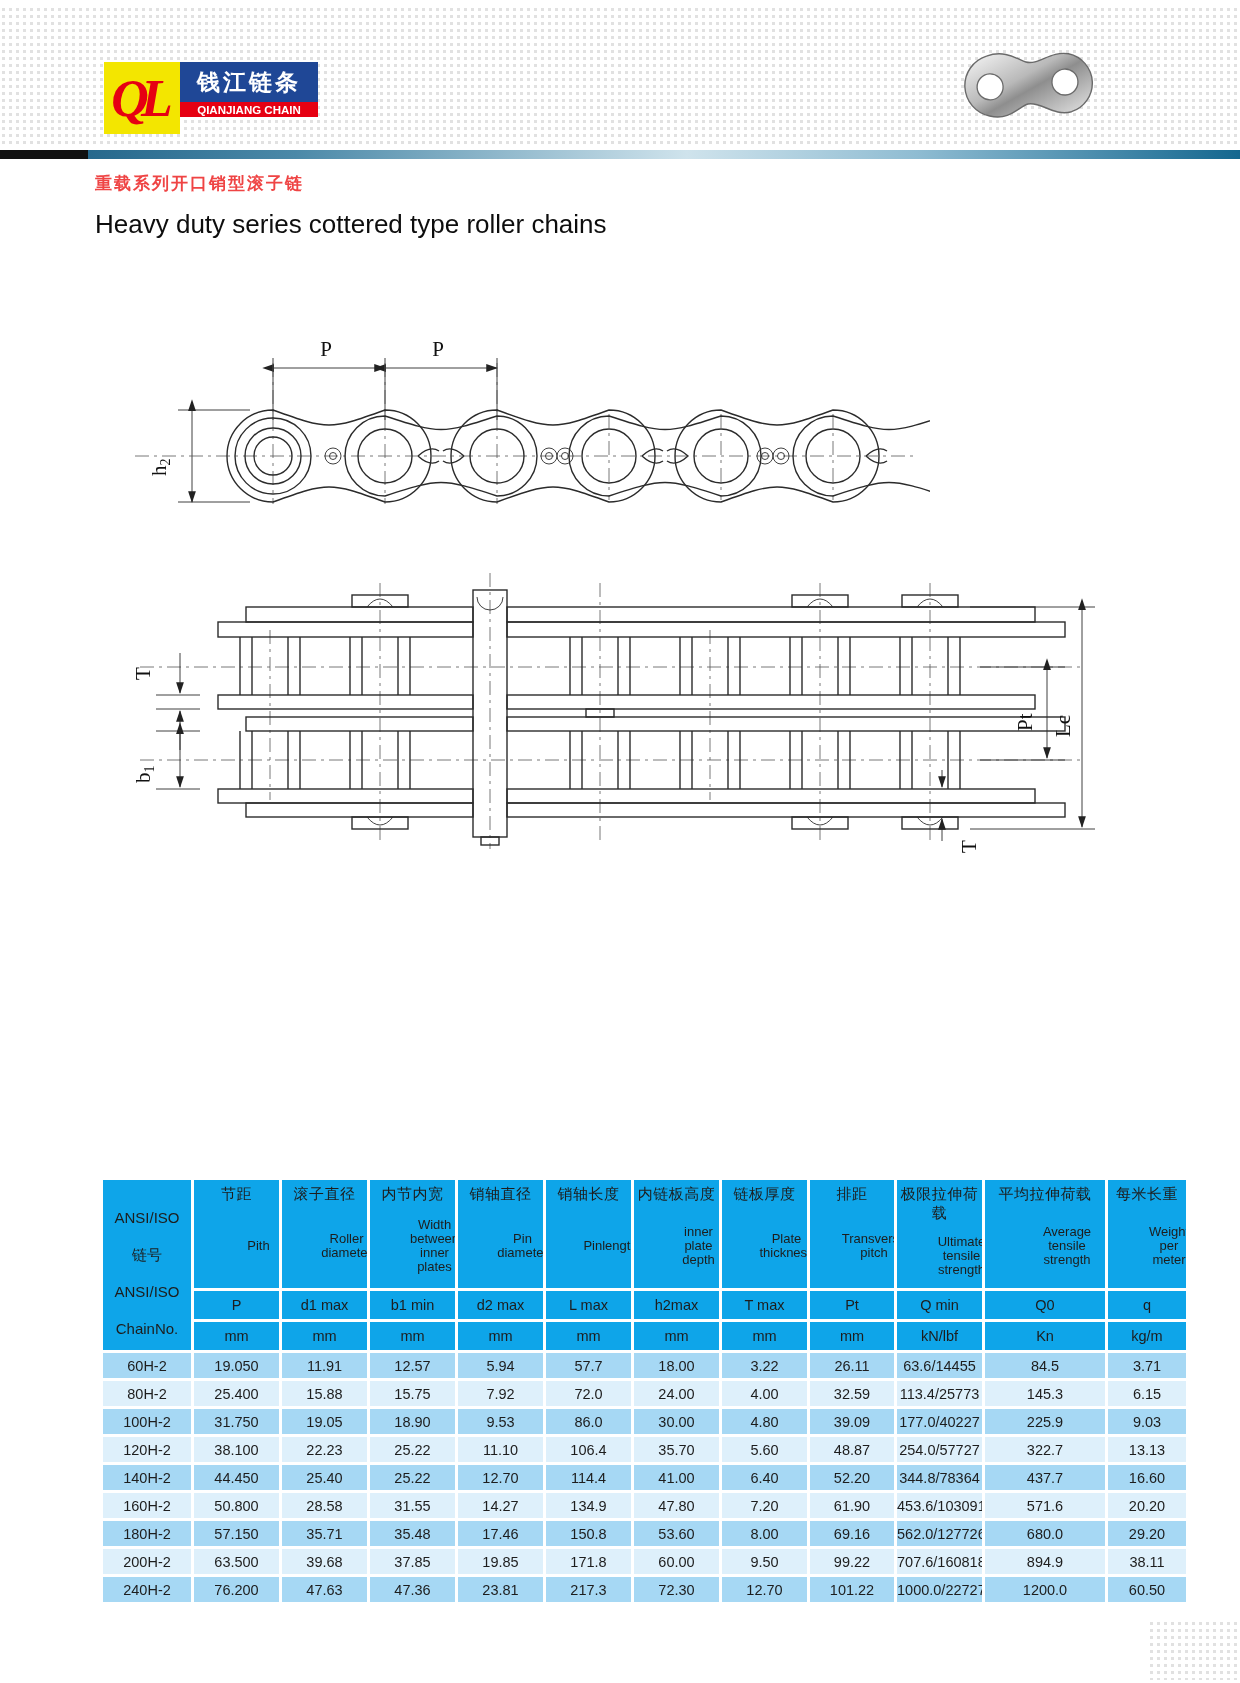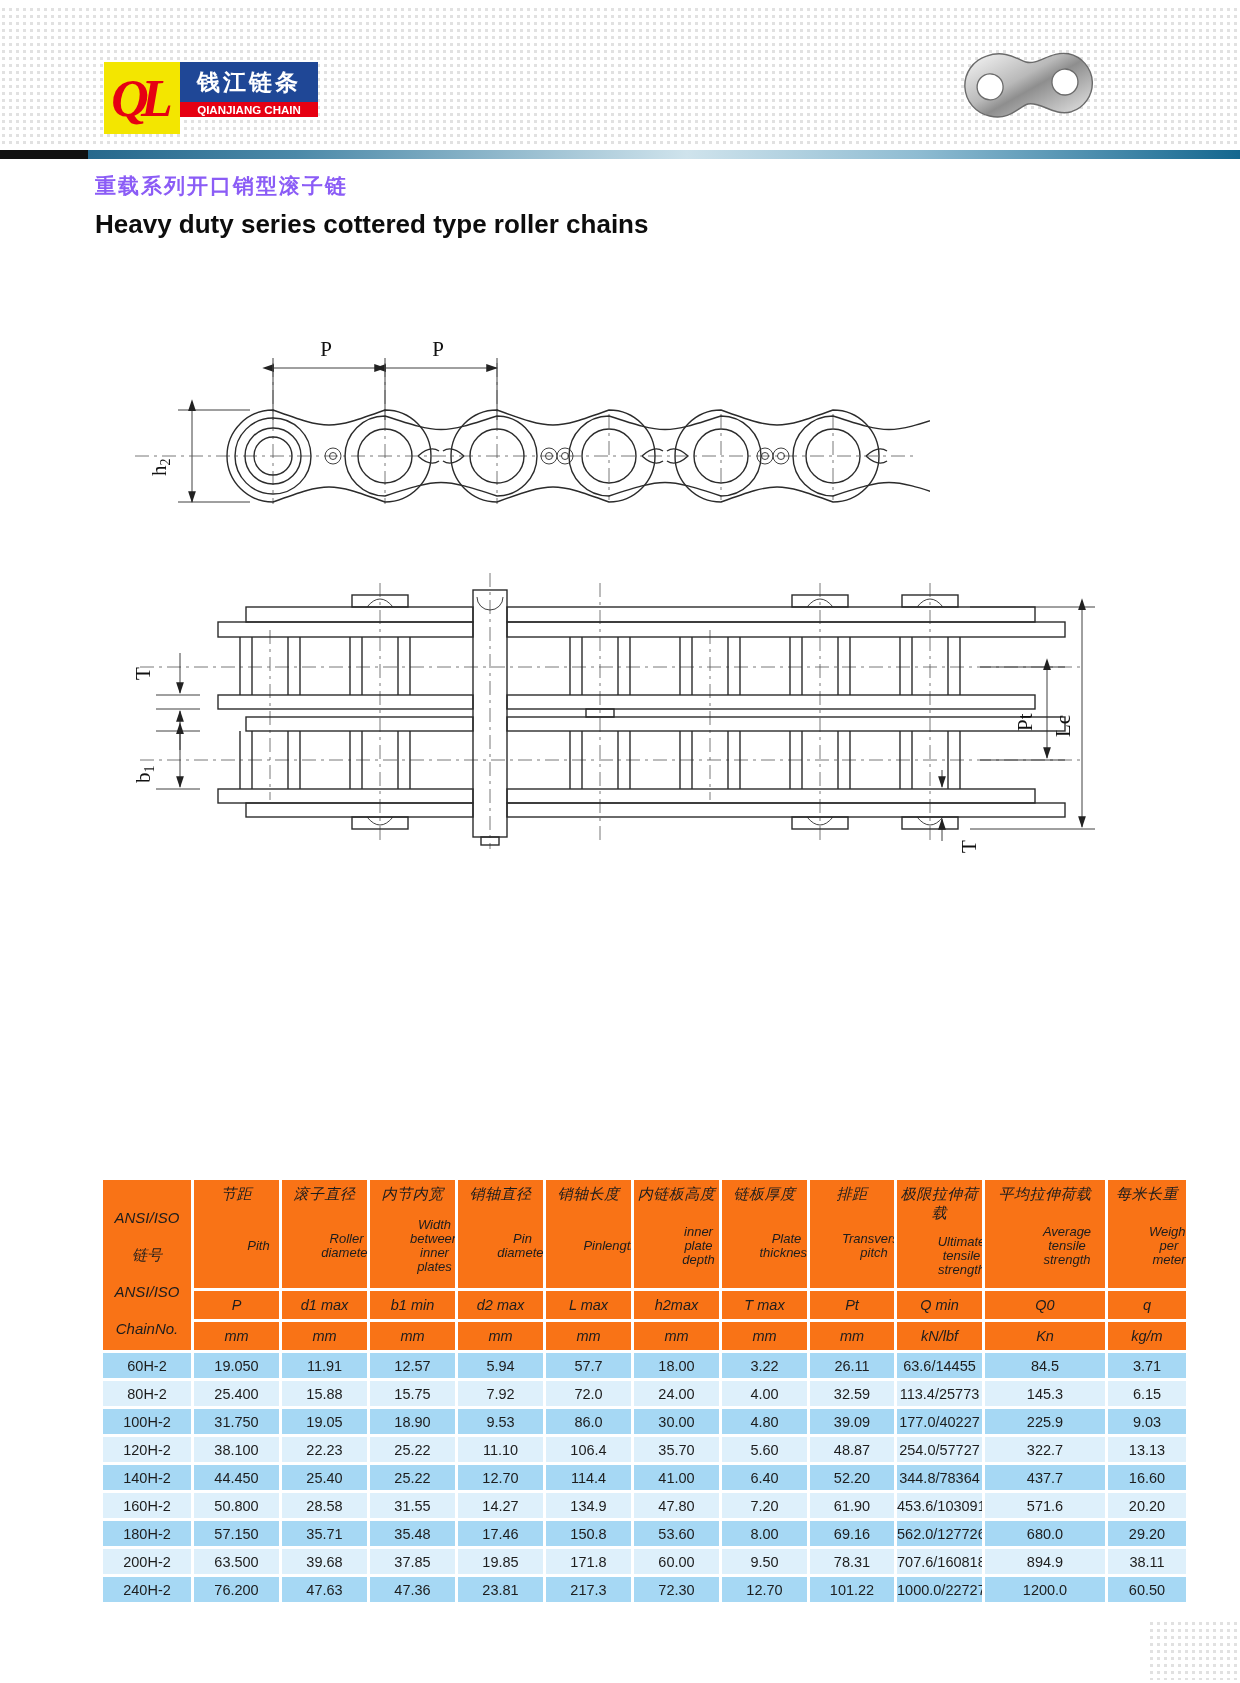--- a/index.html
+++ b/index.html
@@ -25,38 +25,38 @@
   .plate-img{position:absolute;left:948px;top:44px;}
 
   
   .divider{position:absolute;left:0;top:150px;width:1240px;height:9px;display:flex;}
   .bar-black{width:88px;height:9px;background:#111;}
   .bar-blue{flex:1;height:9px;
     background:linear-gradient(90deg,#26688c 0%,#58twenty 0%,#4b89a8 18%,#cfe3ec 52%,#8fbcd2 72%,#14678f 100%);
     background:linear-gradient(90deg,#26688c 0%,#4b89a8 18%,#cfe3ec 52%,#8fbcd2 72%,#14678f 100%);}
 
   
-  .title-cn{position:absolute;left:95px;top:172px;font-size:21px;font-weight:bold;color:#8b5cf6;letter-spacing:2px;}
+  .title-cn{position:absolute;left:95px;top:172px;font-size:17px;font-weight:bold;color:#ef4444;letter-spacing:2px;}
   .title-en{position:absolute;left:95px;top:209px;font-size:26px;color:#0d0d0d;}
 
   
   .diag1{position:absolute;left:120px;top:308px;}
   .diag2{position:absolute;left:130px;top:545px;}
   svg .ln{stroke:#2b2b2b;stroke-width:1.4;fill:none;}
   svg .tn{stroke:#2b2b2b;stroke-width:0.9;fill:none;}
   svg .cl{stroke:#555;stroke-width:0.8;fill:none;stroke-dasharray:14 5 3 5;}
   svg text{fill:#111;font-family:"Liberation Serif",serif;font-size:21px;}
   svg .sub{font-size:14px;}
 
   
   .spec-table{position:absolute;left:100px;top:1177px;width:1040px;
     border-collapse:separate;border-spacing:3px;table-layout:fixed;}
   .spec-table th,.spec-table td{padding:0;text-align:center;vertical-align:middle;
     font-weight:normal;font-size:14.5px;color:#1d1d1d;overflow:hidden;}
-  .spec-table thead th{background:#f97316;font-style:italic;}
+  .spec-table thead th{background:#0ea5e9;}
   .name-row th{height:108px;}
   .colname{display:flex;flex-direction:column;height:108px;}
   .colname .cn{padding-top:5px;font-size:15px;letter-spacing:0.5px;}
   .colname .en{flex:1;display:flex;align-items:center;justify-content:center;
     font-size:13px;line-height:14px;white-space:pre-line;margin-left:44px;}
   .corner div{font-size:15px;line-height:21px;margin-top:16px;}
   .sym-row th,.unit-row th{height:28px;font-size:14.5px;}
   tbody td{height:25px;}
   tr.row-dark td{background:#a6d8f4;}
   tr.row-light td{background:#def0fb;}
@@ -93,21 +93,21 @@
       <circle cx="117" cy="40" r="13" fill="#fff" stroke="#6a6a6a" stroke-width="1.3"></circle>
     </g>
   </svg>
 
   <div class="divider">
     <div class="bar-black"></div>
     <div class="bar-blue"></div>
   </div>
 
   <h1 class="title-cn" style="margin:0;">重载系列开口销型滚子链</h1>
-  <h2 class="title-en" style="margin:0;font-weight:bold;">Heavy duty series cottered type roller chains</h2>
+  <h2 class="title-en" style="margin:0;font-weight:normal;">Heavy duty series cottered type roller chains</h2>
 
   <svg class="diag1" width="810" height="200" viewBox="0 0 810 200">
     <defs>
       <marker id="a1e" viewBox="0 0 12 8" markerWidth="13" markerHeight="9" refX="11" refY="4" orient="auto">
           <path d="M0 0 L12 4 L0 8 Z" fill="#222"></path>
         </marker>
       <marker id="a1s" viewBox="0 0 12 8" markerWidth="13" markerHeight="9" refX="1" refY="4" orient="auto-start-reverse">
           <path d="M0 0 L12 4 L0 8 Z" fill="#222"></path>
         </marker>
     </defs>
@@ -506,21 +506,21 @@
         </tr>
         <tr class="row-light">
           <td>200H-2</td>
           <td>63.500</td>
           <td>39.68</td>
           <td>37.85</td>
           <td>19.85</td>
           <td>171.8</td>
           <td>60.00</td>
           <td>9.50</td>
-          <td>78.31</td>
+          <td>99.22</td>
           <td>707.6/160818</td>
           <td>894.9</td>
           <td>38.11</td>
         </tr>
         <tr class="row-dark">
           <td>240H-2</td>
           <td>76.200</td>
           <td>47.63</td>
           <td>47.36</td>
           <td>23.81</td>

